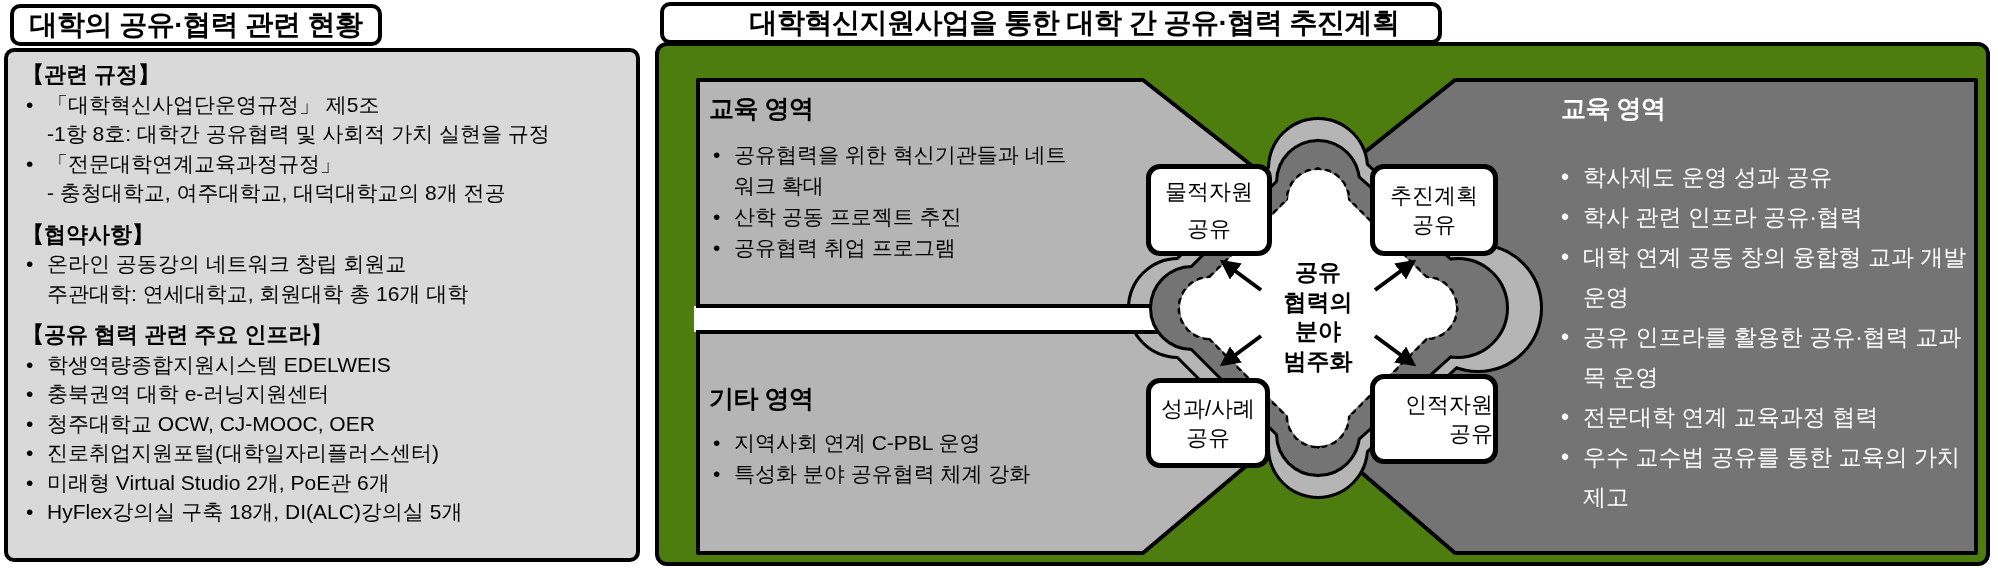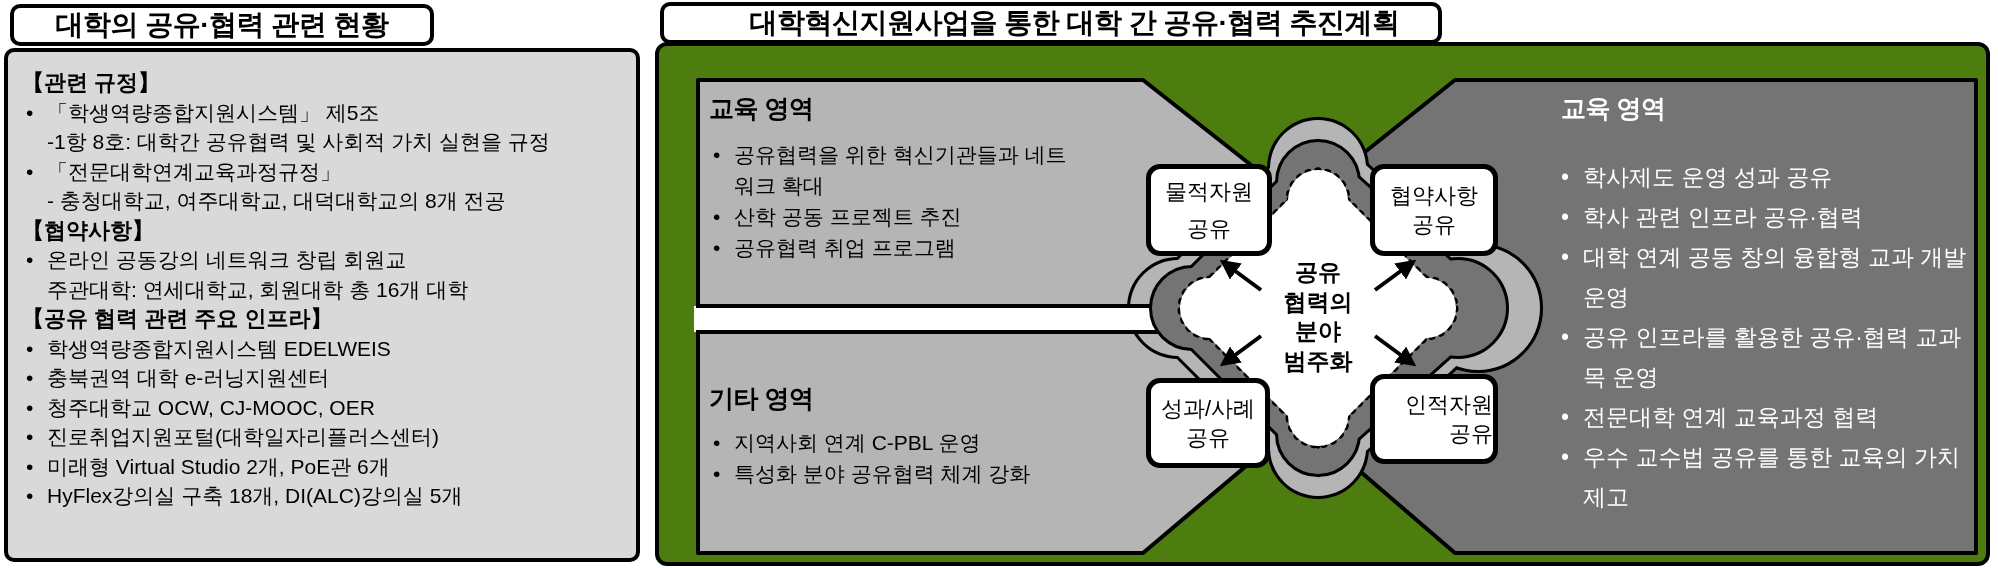--- a/index.html
+++ b/index.html
@@ -3,29 +3,29 @@
 <meta charset="utf-8">
 <style>
   html,body{margin:0;padding:0;background:#fff;}
   .canvas{position:relative;width:1998px;height:568px;background:#fff;
           font-family:"Liberation Sans",sans-serif;color:#000;overflow:hidden;}
 
   
   .panel-title{position:absolute;background:#fff;border:4px solid #000;border-radius:10px;
                display:flex;align-items:center;justify-content:center;
                font-weight:bold;font-size:28px;letter-spacing:-0.5px;box-sizing:border-box;}
-  .left-title{left:10px;top:4px;width:424px;height:42px;}
+  .left-title{left:10px;top:4px;width:372px;height:42px;}
   .right-title{left:660px;top:2px;width:782px;height:42px;padding-left:47px;}
 
   
   .left-body{position:absolute;left:4px;top:48px;width:636px;height:514px;
              background:#d9d9d9;border:4px solid #000;border-radius:10px;
              box-sizing:border-box;padding:8px 14px 6px 14px;font-size:21px;line-height:29.5px;}
-  .lhead{font-weight:bold;font-size:22px;}
-  .lhead.first{margin-top:8px;}
+  .lhead{font-weight:bold;font-size:22px;margin-top:12px;}
+  .lhead.first{margin-top:0;}
   .li{position:relative;padding-left:25px;}
   .li .b{position:absolute;left:4px;}
 
   
   .right-body{position:absolute;left:655px;top:42px;width:1335px;height:524px;
               background:#4d7c0f;border:4px solid #000;border-radius:12px;box-sizing:border-box;}
   .rb-inner{position:absolute;inset:4px;}
   .rb-inner > svg{position:absolute;left:0;top:0;z-index:1;}
   .overlay{position:absolute;z-index:2;}
 
@@ -66,21 +66,21 @@
 
   <div class="panel-title left-title">대학의 공유·협력 관련 현황</div>
 
   <div class="left-body">
     <div>
       <div class="lhead first">【관련 규정】</div>
       <div class="blist">
 
           <div class="li">
             <span class="b">•</span>
-            <span class="t">「학생역량종합지원시스템」 제5조</span>
+            <span class="t">「대학혁신사업단운영규정」 제5조</span>
           </div>
 
           <div class="li">
             <span class="b"></span>
             <span class="t">-1항 8호: 대학간 공유협력 및 사회적 가치 실현을 규정</span>
           </div>
 
           <div class="li">
             <span class="b">•</span>
             <span class="t">「전문대학연계교육과정규정」</span>
@@ -284,21 +284,21 @@
               <span class="t">우수 교수법 공유를 통한 교육의 가치 제고</span>
             </div>
           </div>
       </div>
 
       <div class="share-box sb-tl">
         <div>물적자원</div>
         <div>공유</div>
       </div>
       <div class="share-box sb-tr">
-        <div>협약사항</div>
+        <div>추진계획</div>
         <div>공유</div>
       </div>
       <div class="share-box sb-bl">
         <div>성과/사례</div>
         <div>공유</div>
       </div>
       <div class="share-box sb-br">
         <div>인적자원</div>
         <div>공유</div>
       </div>

